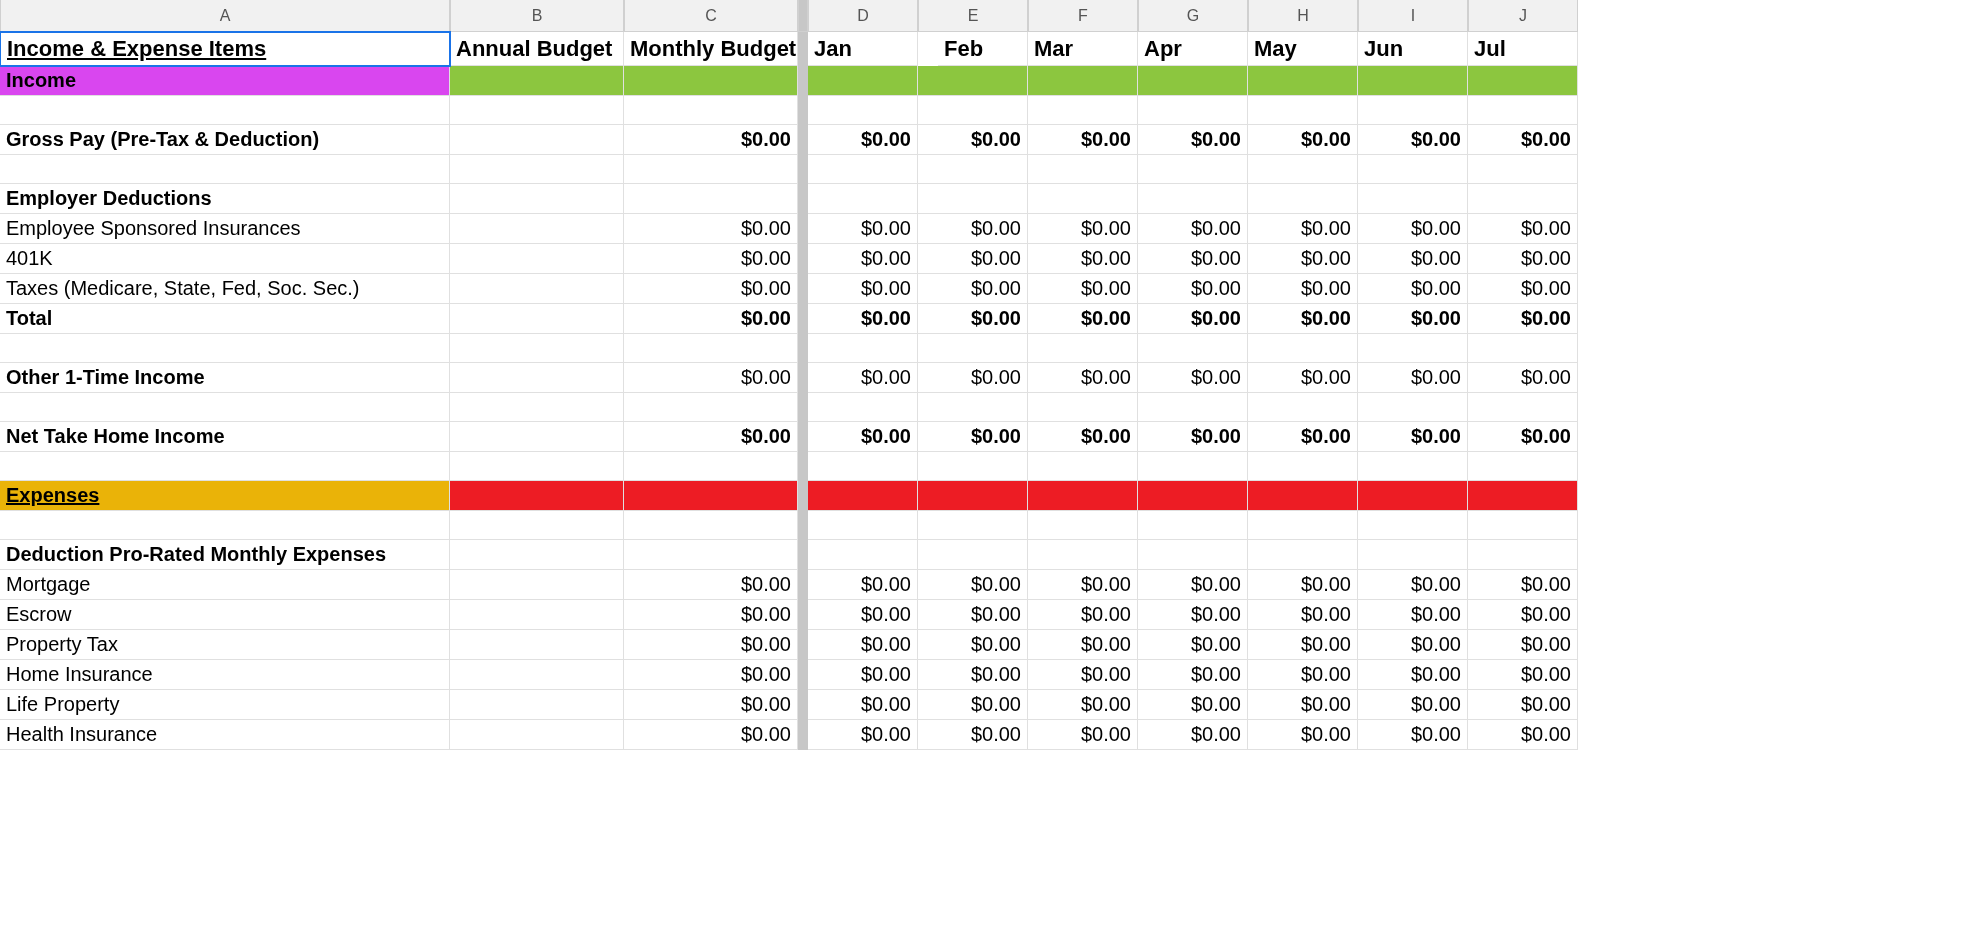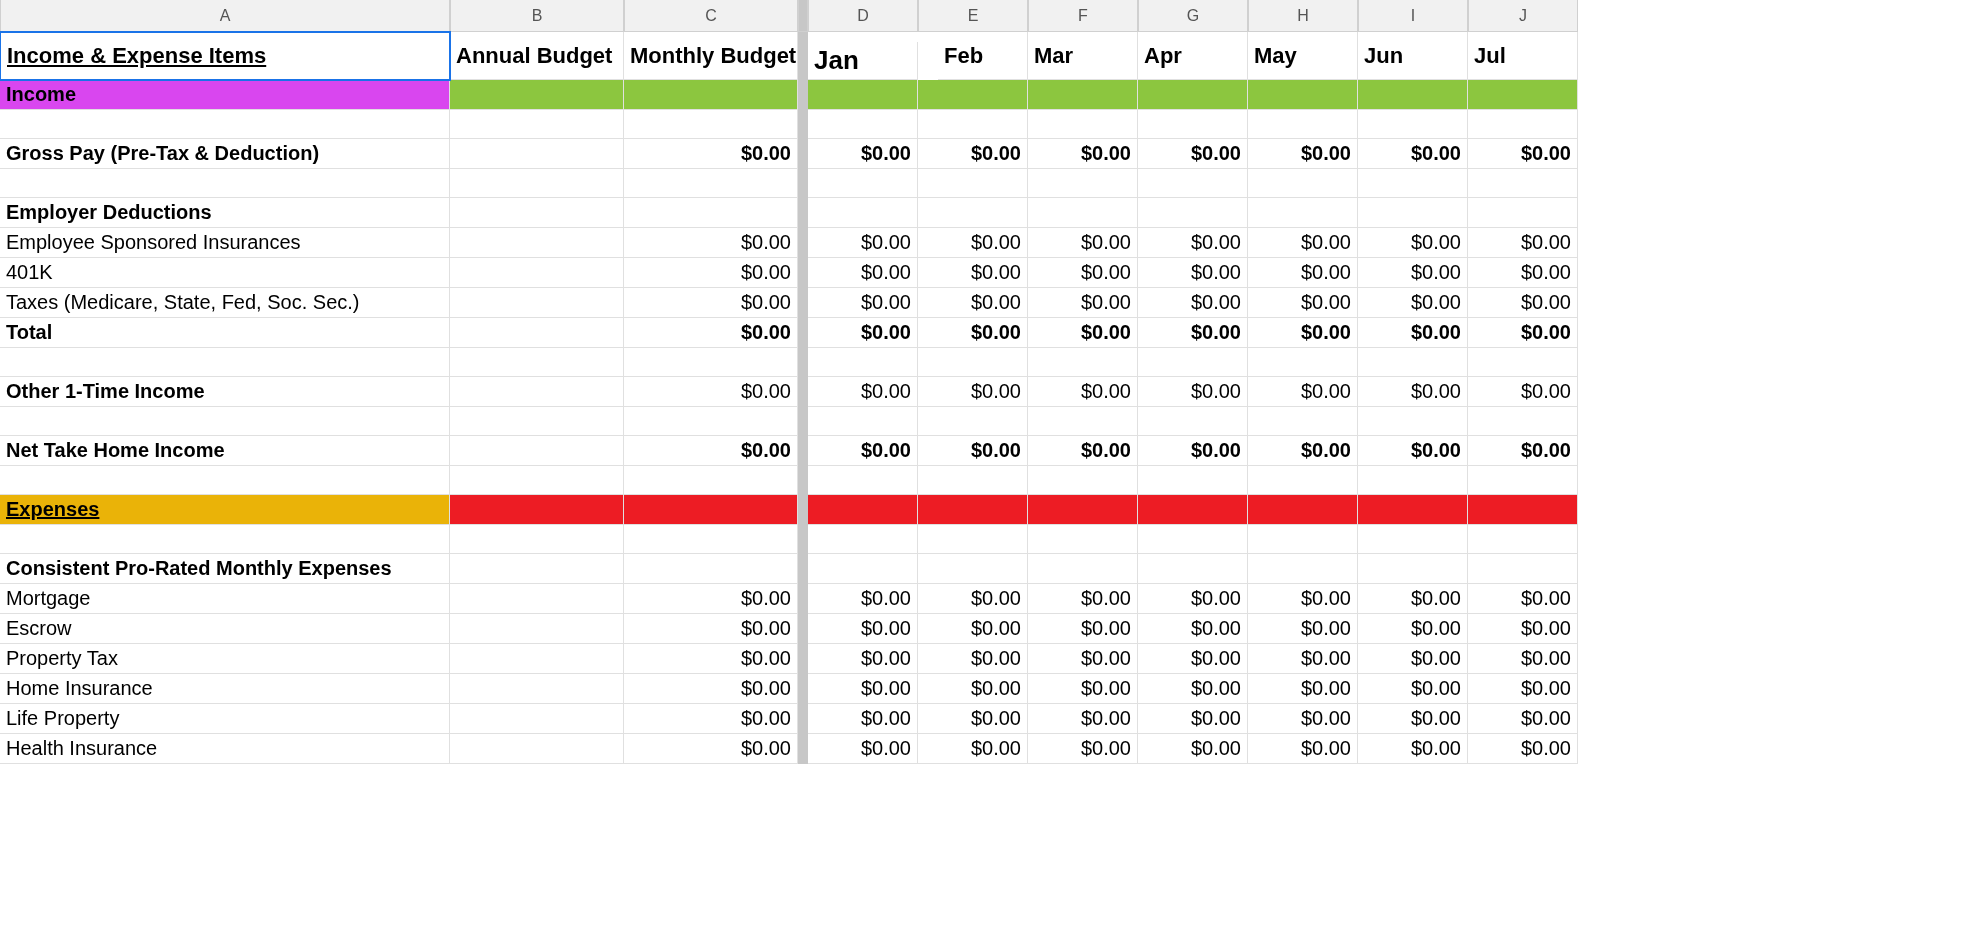--- a/index.html
+++ b/index.html
@@ -64,21 +64,21 @@
     <div class="colhdr">E</div>
     <div class="colhdr">F</div>
     <div class="colhdr">G</div>
     <div class="colhdr">H</div>
     <div class="colhdr">I</div>
     <div class="colhdr">J</div>
     <div class="cell bold selected" style="font-size: 22px;">Income &amp; Expense Items</div>
     <div class="cell bold" style="font-size: 22px;">Annual Budget</div>
     <div class="cell bold" style="font-size: 22px;">Monthly Budget</div>
     <div class="gap"></div>
-    <div class="cell bold" style="font-size: 26px; margin-top: 10px;">Jan</div>
+    <div class="cell bold" style="font-size: 22px;">Jan</div>
     <div class="cell bold" style="font-size: 22px; margin-left: 20px;">Feb</div>
     <div class="cell bold" style="font-size: 22px;">Mar</div>
     <div class="cell bold" style="font-size: 22px;">Apr</div>
     <div class="cell bold" style="font-size: 22px;">May</div>
     <div class="cell bold" style="font-size: 22px;">Jun</div>
     <div class="cell bold" style="font-size: 22px;">Jul</div>
     <div class="cell bold section-income" style="background: #d946ef;">Income</div>
     <div class="cell right section-income" style="background: rgb(140, 198, 63);"></div>
     <div class="cell right section-income" style="background: rgb(140, 198, 63);"></div>
     <div class="gap"></div>
@@ -247,21 +247,21 @@
     <div class="cell right"></div>
     <div class="cell right"></div>
     <div class="gap"></div>
     <div class="cell right"></div>
     <div class="cell right"></div>
     <div class="cell right"></div>
     <div class="cell right"></div>
     <div class="cell right"></div>
     <div class="cell right"></div>
     <div class="cell right"></div>
-    <div class="cell bold">Consistent Pro-Rated Monthly Expenses</div>
+    <div class="cell bold">Deduction Pro-Rated Monthly Expenses</div>
     <div class="cell right"></div>
     <div class="cell bold right"></div>
     <div class="gap"></div>
     <div class="cell bold right"></div>
     <div class="cell bold right"></div>
     <div class="cell bold right"></div>
     <div class="cell bold right"></div>
     <div class="cell bold right"></div>
     <div class="cell bold right"></div>
     <div class="cell bold right"></div>

